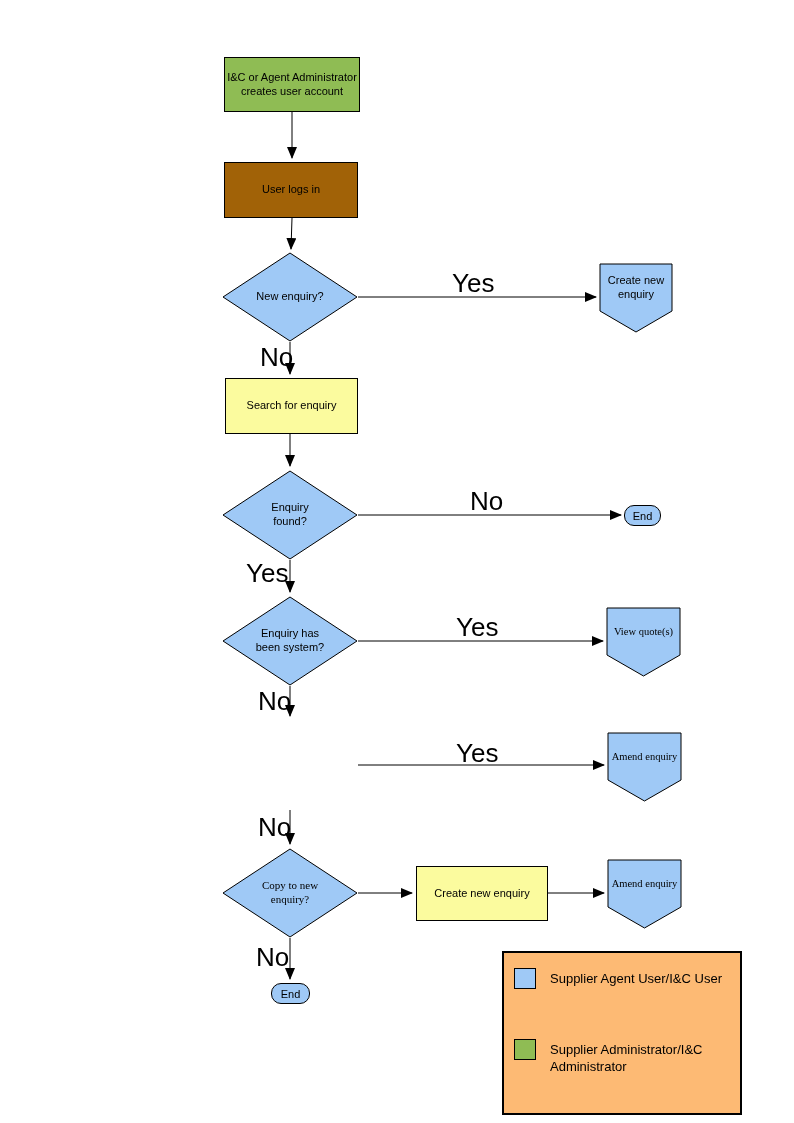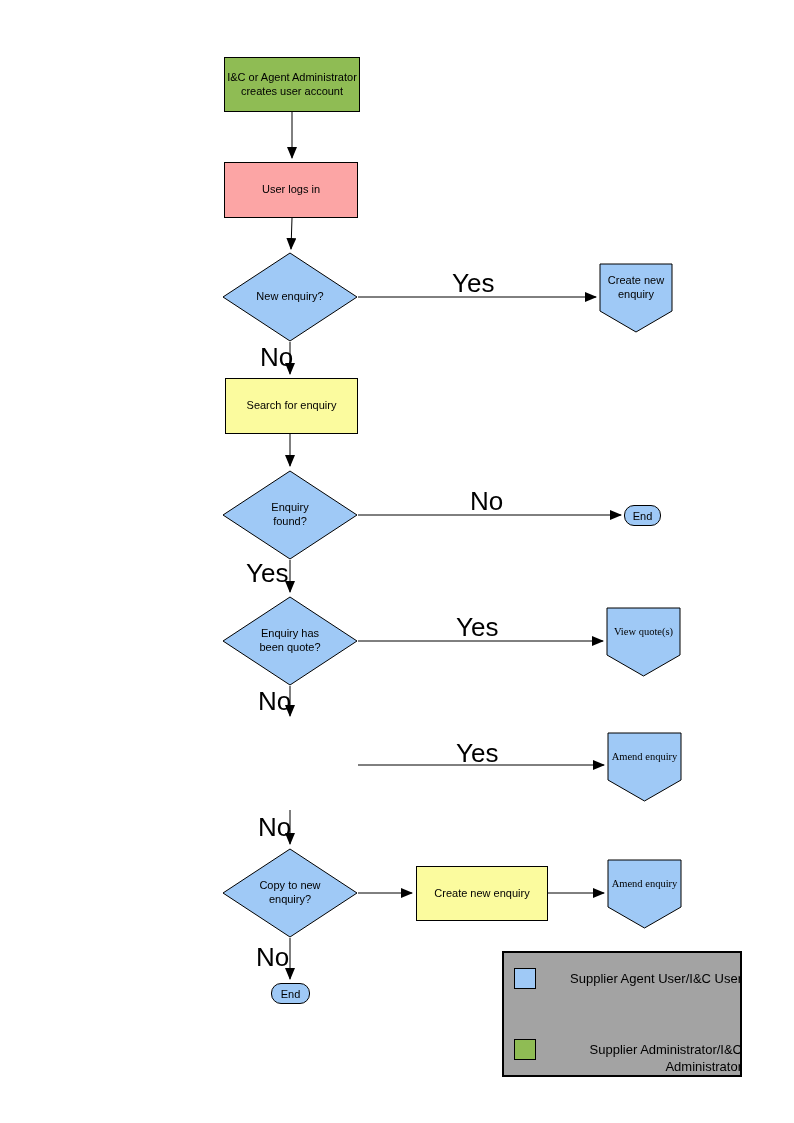--- a/index.html
+++ b/index.html
@@ -2,32 +2,32 @@
 <html><head>
 <meta charset="utf-8">
 <style>
   html,body{margin:0;padding:0;background:#ffffff;}
   #page{position:relative;width:794px;height:1123px;background:#ffffff;overflow:hidden;
         font-family:"Liberation Sans",sans-serif;color:#000;}
   #connectors{position:absolute;left:0;top:0;width:794px;height:1123px;z-index:1;}
   .node{position:absolute;z-index:2;box-sizing:border-box;}
   .box{border:1px solid #000;display:flex;align-items:center;justify-content:center;
        text-align:center;font-size:11px;line-height:1.25;}
-  .box.fill-blue{background:#fca5a5;justify-content:center;}
+  .box.fill-blue{background:#a16207;justify-content:center;}
   .box.fill-yellow{background:#FBFB9E;}
   .box.fill-green{background:#8FBC54;}
   .shape-svg{position:absolute;left:0;top:0;display:block;}
   .shape-label{position:absolute;z-index:3;display:flex;align-items:center;justify-content:center;
        text-align:center;font-size:11px;line-height:1.25;}
   .nowrap{white-space:nowrap;font-size:10.5px;font-family:Liberation Serif, serif;}
   .terminator{border:1px solid #000;background:#9FC9F6;border-radius:10px;
        display:flex;align-items:center;justify-content:center;font-size:11px;}
   .edge-label{position:absolute;z-index:3;font-size:26px;letter-spacing:0px;}
-  #legend{position:absolute;left:502px;top:951px;width:240px;height:126px;border:2px solid #000;
-       background:#a3a3a3;z-index:2;box-sizing:border-box;text-align:right;}
+  #legend{position:absolute;left:502px;top:951px;width:240px;height:164px;border:2px solid #000;
+       background:#fdba74;z-index:2;box-sizing:border-box;}
   .legend-row{position:absolute;left:10px;display:flex;gap:14px;align-items:flex-start;}
   .swatch{width:22px;height:21px;border:1px solid #000;box-sizing:border-box;flex:0 0 auto;}
   .sw-blue{background:#9FC9F6;}
   .sw-yellow{background:#FBFB9E;}
   .sw-green{background:#8FBC54;}
   .legend-label{font-size:13px;line-height:17px;width:192px;padding-top:2px;}
 </style>
 </head>
 <body>
 
@@ -95,21 +95,21 @@
   <div class="edge-label" style="left:246px;top:558px;">Yes</div>
 
   <div class="node terminator" style="left:624px;top:505px;width:37px;height:21px;">
     <span>End</span>
   </div>
 
   <div class="node" style="left:222px;top:596px;width:136px;height:90px;">
     <svg class="shape-svg" width="136" height="90" viewBox="0 0 136 90">
       <polygon points="68,1 135,45 68,89 1,45" fill="#9FC9F6" stroke="#000" stroke-width="1"></polygon>
     </svg>
-    <div class="shape-label" style="left:28px;top:0;width:80px;height:90px;">Enquiry has been quote?</div>
+    <div class="shape-label" style="left:28px;top:0;width:80px;height:90px;">Enquiry has been system?</div>
   </div>
   <div class="edge-label" style="left:456px;top:612px;">Yes</div>
   <div class="edge-label" style="left:258px;top:686px;">No</div>
 
   <div class="node" style="left:606px;top:607px;width:75px;height:70px;">
     <svg class="shape-svg" width="75" height="70" viewBox="0 0 75 70">
       <polygon points="1,1 74,1 74,48 37.5,69 1,48" fill="#9FC9F6" stroke="#000" stroke-width="1"></polygon>
     </svg>
     <div class="shape-label nowrap" style="left:0;top:4px;width:75px;height:42px;">View quote(s)</div>
   </div>
@@ -121,21 +121,21 @@
     <svg class="shape-svg" width="75" height="70" viewBox="0 0 75 70">
       <polygon points="1,1 74,1 74,48 37.5,69 1,48" fill="#9FC9F6" stroke="#000" stroke-width="1"></polygon>
     </svg>
     <div class="shape-label nowrap" style="left:0;top:4px;width:75px;height:42px;">Amend enquiry</div>
   </div>
 
   <div class="node" style="left:222px;top:848px;width:136px;height:90px;">
     <svg class="shape-svg" width="136" height="90" viewBox="0 0 136 90">
       <polygon points="68,1 135,45 68,89 1,45" fill="#9FC9F6" stroke="#000" stroke-width="1"></polygon>
     </svg>
-    <div class="shape-label" style="left:28px;top:0;width:80px;height:90px;">Copy to new enquiry?</div>
+    <div class="shape-label" style="left:28px;top:0;width:80px;height:90px;font-family:Liberation Serif, serif;">Copy to new enquiry?</div>
   </div>
   <div class="edge-label" style="left:256px;top:942px;">No</div>
 
   <div class="node box fill-yellow" style="left:416px;top:866px;width:132px;height:55px;">
     <span>Create new enquiry</span>
   </div>
 
   <div class="node" style="left:607px;top:859px;width:75px;height:70px;">
     <svg class="shape-svg" width="75" height="70" viewBox="0 0 75 70">
       <polygon points="1,1 74,1 74,48 37.5,69 1,48" fill="#9FC9F6" stroke="#000" stroke-width="1"></polygon>

